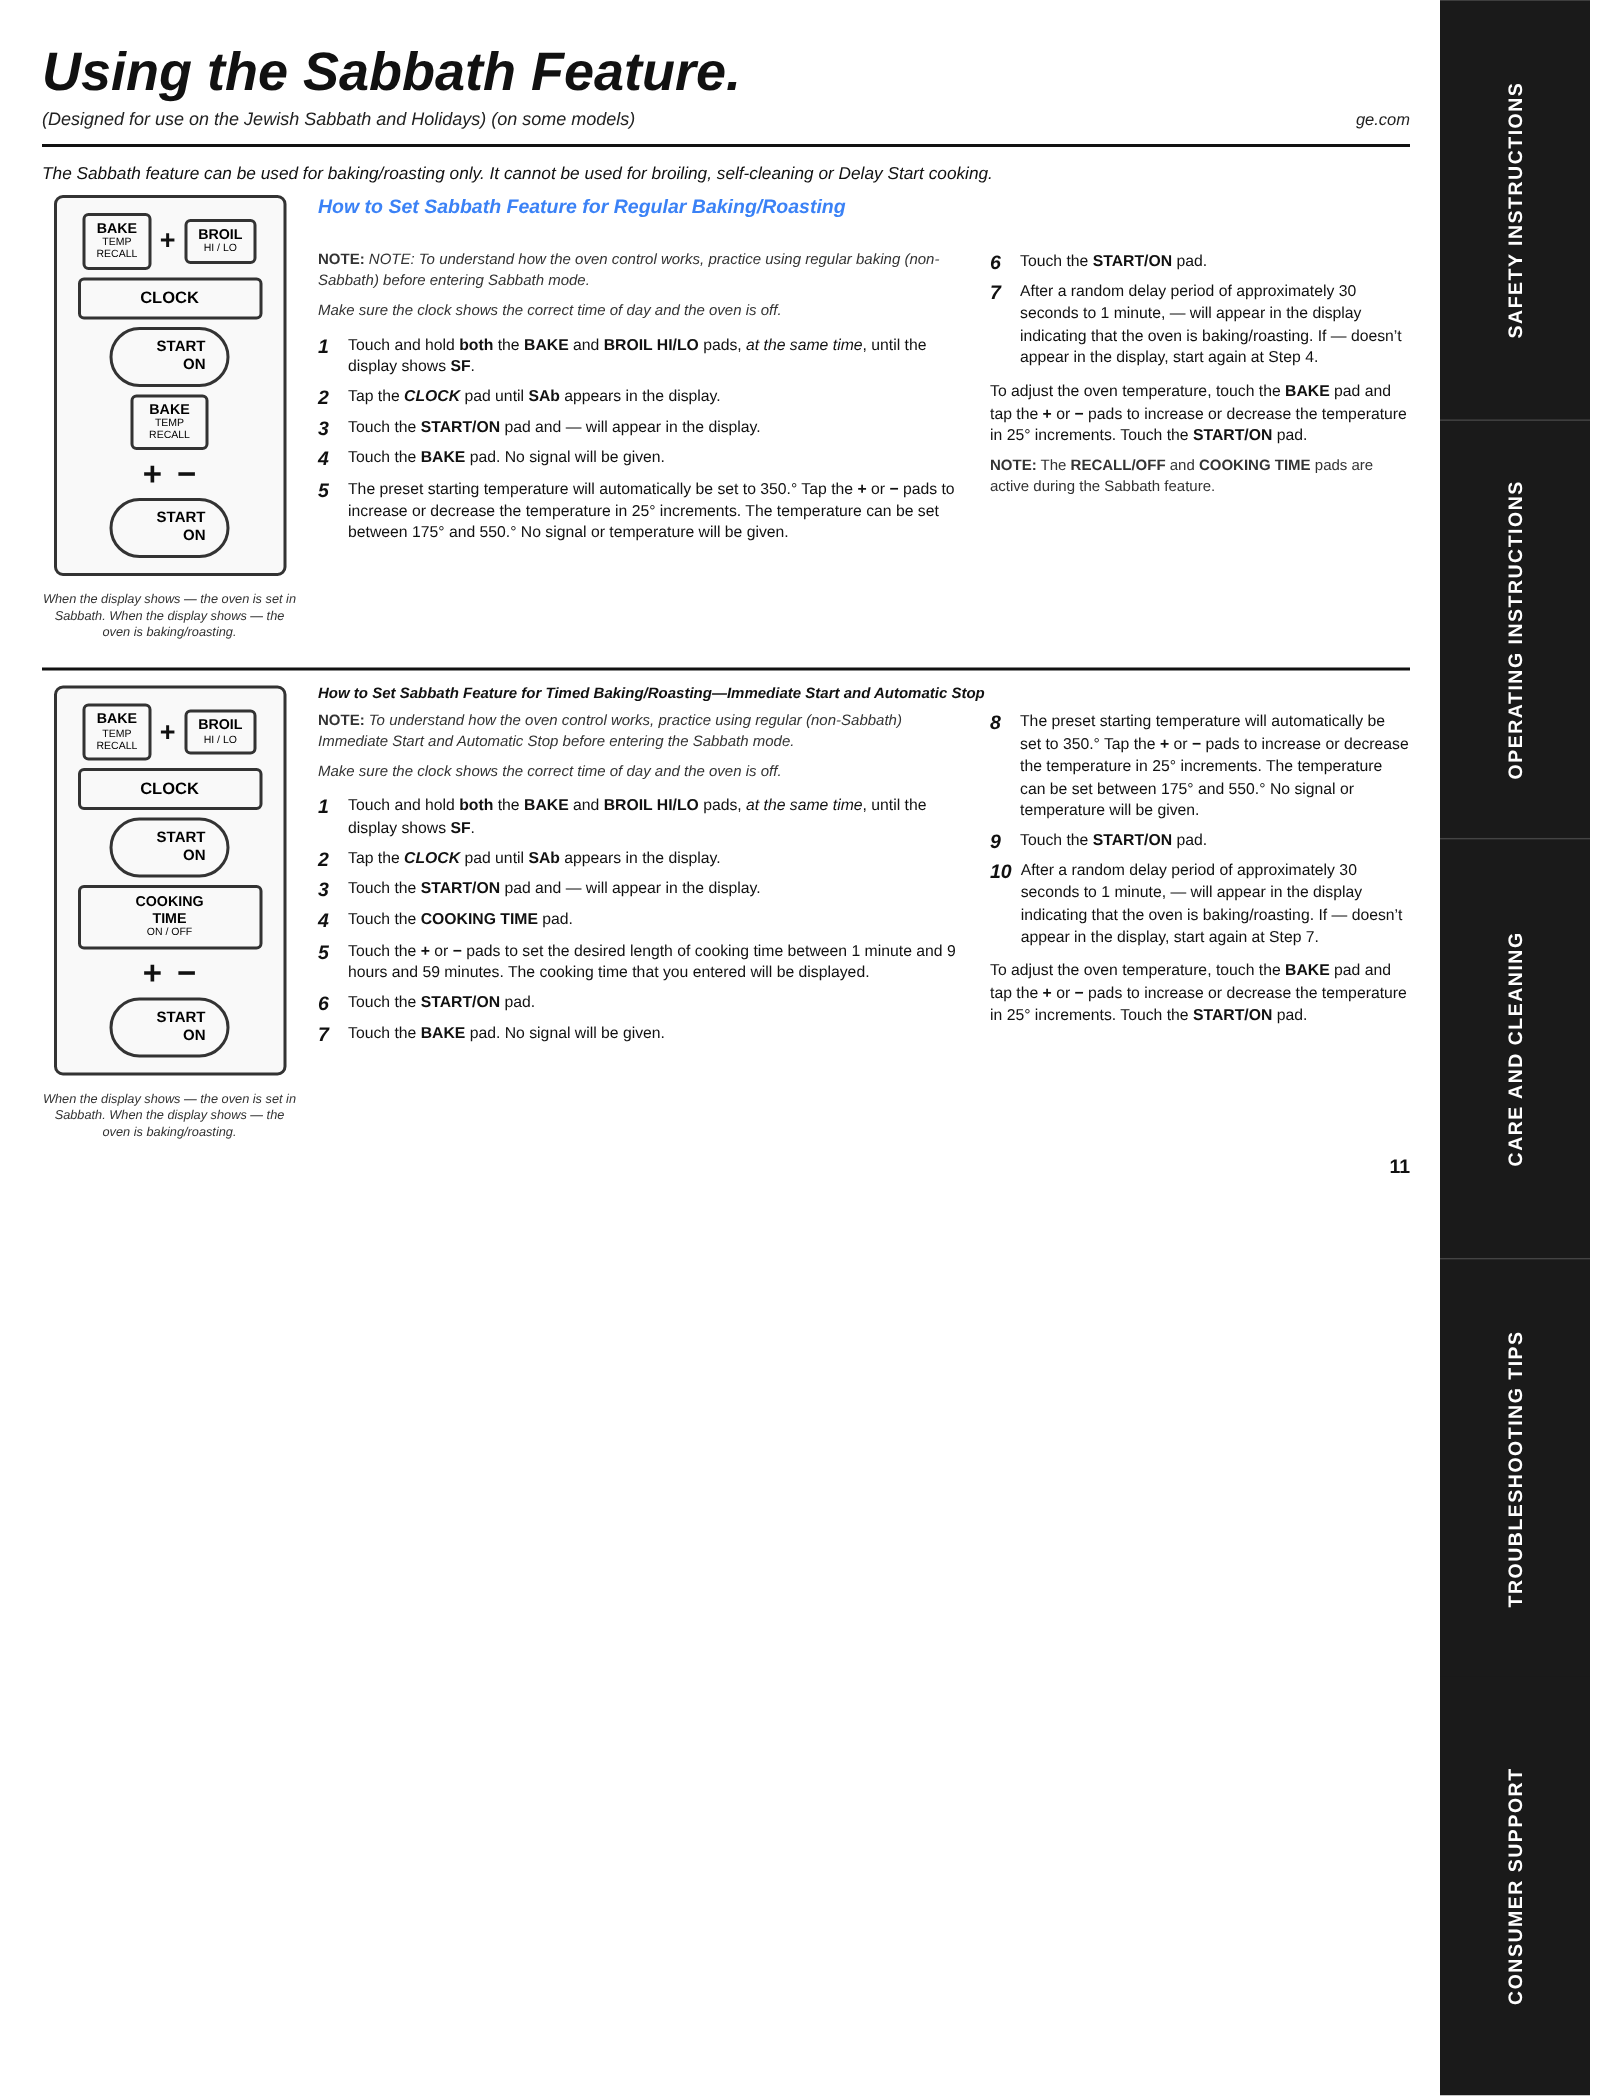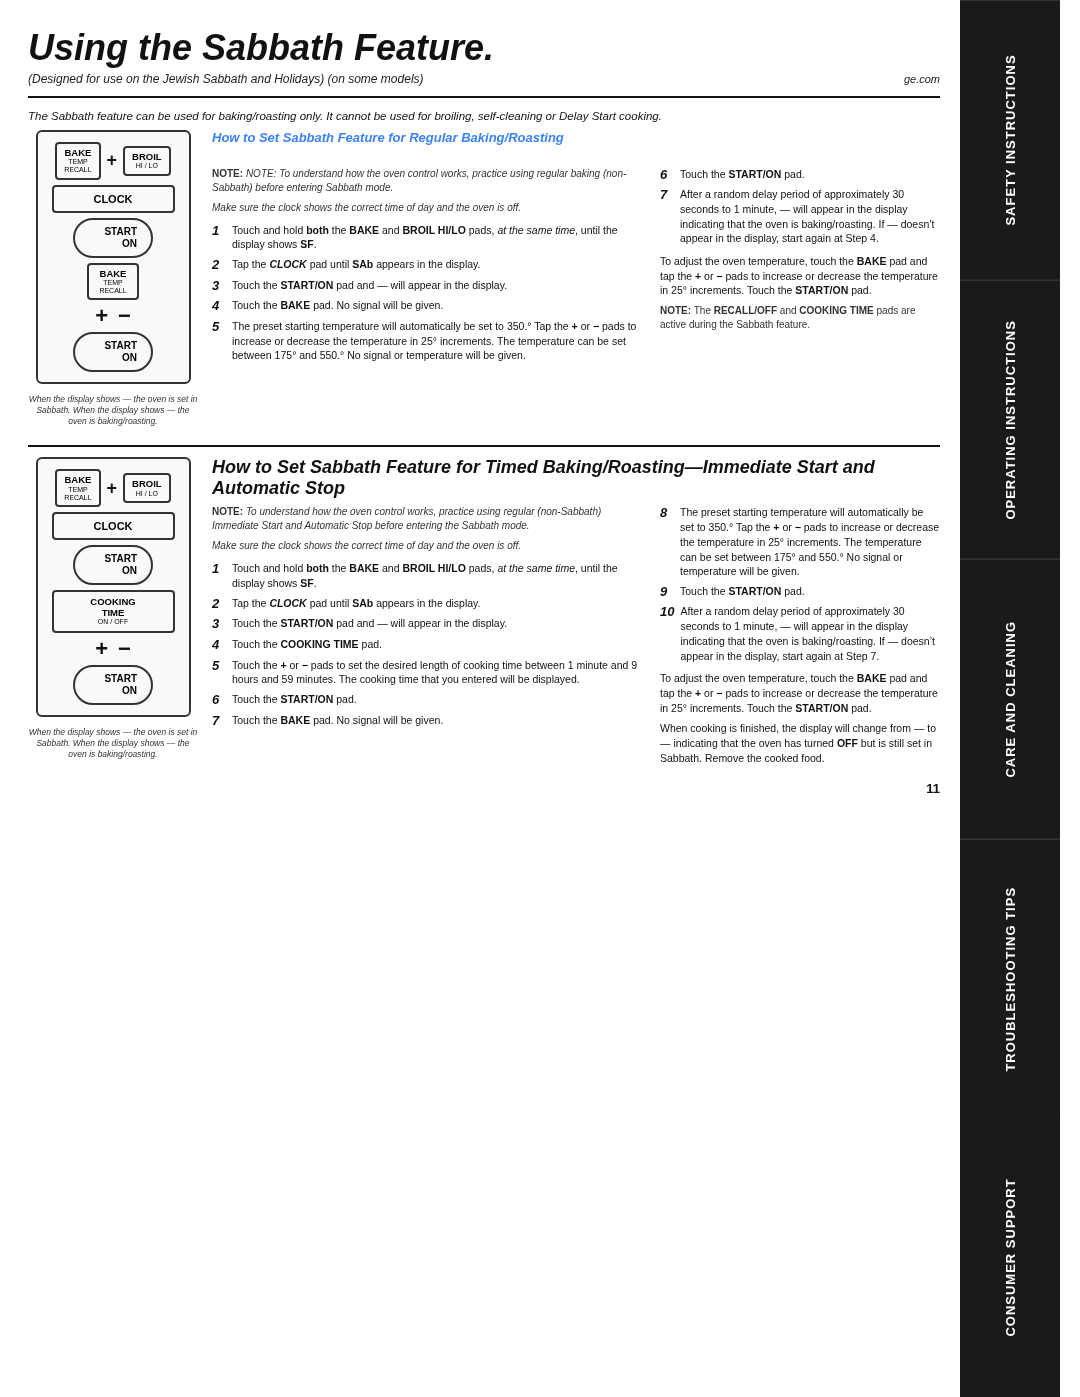--- a/index.html
+++ b/index.html
@@ -335,21 +335,21 @@
       margin-top: 10px;
     }
 
     hr.divider {
       border: none;
       border-top: 2px solid #111;
       margin: 10px 0;
     }
 
     .section2-heading {
-      font-size: 18px;
+      font-size: 10px;
       font-weight: bold;
       font-style: italic;
       color: #111;
       margin-bottom: 6px;
     }
   </style>
 </head>
 <body>
 
 <div class="page-wrapper">
@@ -530,21 +530,20 @@
               <li class="step-item">
                 <span class="step-num"><i>9</i></span>
                 <span class="step-text">Touch the <b>START/ON</b> pad.</span>
               </li>
               <li class="step-item">
                 <span class="step-num"><i>10</i></span>
                 <span class="step-text">After a random delay period of approximately 30 seconds to 1 minute, — will appear in the display indicating that the oven is baking/roasting. If — doesn’t appear in the display, start again at Step 7.</span>
               </li>
             </ol>
             <p class="adjust-note">To adjust the oven temperature, touch the <b>BAKE</b> pad and tap the <b>+</b> or <b>−</b> pads to increase or decrease the temperature in 25° increments. Touch the <b>START/ON</b> pad.</p>
-            <p class="adjust-note">When cooking is finished, the display will change from — to — indicating that the oven has turned <b>OFF</b> but is still set in Sabbath. Remove the cooked food.</p>
           </div>
         </div>
       </div>
     </div>
 
     <div class="page-number-area">11</div>
 
   </div>
 
   <div class="right-sidebar">

